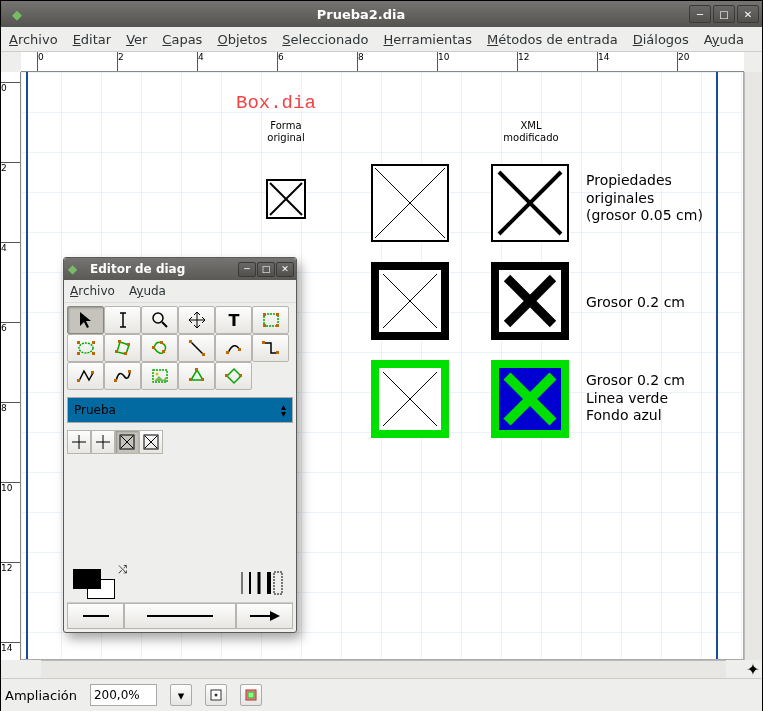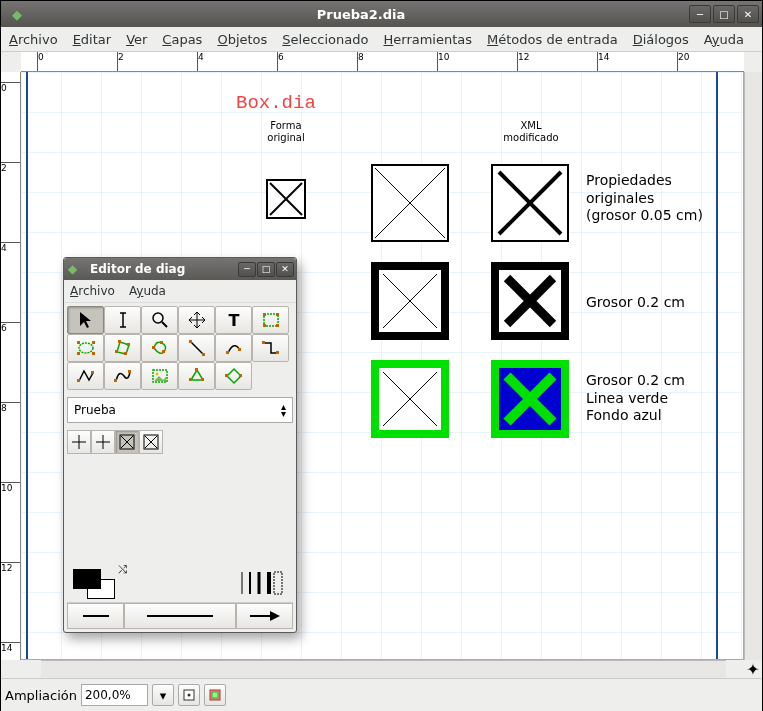--- a/index.html
+++ b/index.html
@@ -24,36 +24,36 @@
 .content{position:absolute;inset:0;}
 .col-head{position:absolute;font-size:19px;color:#ef4444;text-align:left;font-family:Liberation Mono, monospace;}
 .col-sub{position:absolute;font-size:10px;color:#000;text-align:center;line-height:1.2;}
 .row-label{position:absolute;font-size:14px;color:#000;line-height:1.25;}
 .xbox{position:absolute;background:#fff;}
 .xbox svg{display:block;}
 .scroll-v{width:18px;background:#e9e7e3;border-left:1px solid #bbb;position:relative;}
 .scroll-h{height:18px;background:#e9e7e3;border-top:1px solid #bbb;margin-left:20px;margin-right:18px;}
 .bottom-row{display:flex;height:18px;}
 .corner{width:18px;height:18px;background:#eeeeec;display:flex;align-items:center;justify-content:center;}
-.statusbar{height:33px;background:#eeeeec;border-top:1px solid #ccc;display:flex;align-items:center;padding:0 4px;gap:4px;font-size:13px;}
+.statusbar{height:33px;background:#eeeeec;border-top:1px solid #ccc;display:flex;align-items:center;padding:0 4px;gap:13px;font-size:13px;}
 .statusbar input{width:67px;height:22px;border:1px solid #aaa;background:#fff;font-size:12px;padding:0 3px;}
 .sb-btn{width:22px;height:22px;border:1px solid #aaa;background:linear-gradient(to bottom,#fdfdfd,#e5e5e3);display:flex;align-items:center;justify-content:center;cursor:pointer;border-radius:2px;}
 
 .toolbox{position:absolute;left:62px;top:256px;width:234px;height:376px;background:#eeeeec;border:1px solid #5a5a58;box-shadow:4px 6px 12px rgba(0,0,0,.35);border-radius:3px;}
 .tb-title{height:22px;background:linear-gradient(to bottom,#757472,#5a5955);display:flex;align-items:center;color:#fff;font-size:12px;font-weight:bold;border-radius:3px 3px 0 0;}
 .tb-title .ico{width:18px;margin:0 4px;color:#7b6;}
 .tb-title .t{flex:1;}
 .tb-btns{display:flex;gap:1px;padding-right:2px;}
 .tb-btn{width:18px;height:15px;background:linear-gradient(to bottom,#6a6866,#52504d);border:1px solid #3a3937;border-radius:2px;display:flex;align-items:center;justify-content:center;color:#fff;font-size:9px;cursor:pointer;}
 .tb-menu{height:22px;display:flex;align-items:center;padding:0 6px;gap:14px;font-size:12px;color:#2e3436;}
 .tb-tools{padding:3px;display:flex;flex-wrap:wrap;gap:0px;border-top:1px solid #ddd;}
 .tool{width:37px;height:28px;border:1px solid #b8b5af;background:linear-gradient(to bottom,#fdfdfd,#e7e6e2);display:flex;align-items:center;justify-content:center;cursor:pointer;border-radius:2px;}
 .tool.active{background:#c6c3bc;border-color:#8a887f;box-shadow:inset 1px 1px 2px rgba(0,0,0,.25);}
 .tool svg{width:20px;height:20px;}
-.tb-combo{margin:4px 3px;height:26px;border:1px solid #aaa;background:#ffffff;display:flex;align-items:center;padding:0 6px;font-size:12px;justify-content:space-between;cursor:pointer;}
+.tb-combo{margin:4px 3px;height:26px;border:1px solid #aaa;background:#0369a1;display:flex;align-items:center;padding:0 6px;font-size:12px;justify-content:space-between;cursor:pointer;}
 .tb-shapes{padding:3px 3px;display:flex;gap:0px;}
 .shape{width:24px;height:24px;border:1px solid #b8b5af;background:linear-gradient(to bottom,#fdfdfd,#e7e6e2);display:flex;align-items:center;justify-content:center;cursor:pointer;}
 .shape.sel{background:#c6c3bc;box-shadow:inset 1px 1px 2px rgba(0,0,0,.25);}
 .tb-bottom{position:absolute;bottom:3px;left:3px;right:3px;}
 .tb-swrow{display:flex;align-items:flex-end;justify-content:space-between;padding:3px 6px;}
 .swatch{position:relative;width:42px;height:30px;}
 .sw-fg{position:absolute;left:0;top:0;width:28px;height:20px;background:#000;border:1px solid #000;}
 .sw-bg{position:absolute;right:0;bottom:0;width:28px;height:20px;background:#fff;border:1px solid #000;}
 .sw-arrow{position:absolute;right:-12px;top:-6px;font-size:11px;}
 .linepat{width:52px;height:32px;display:flex;align-items:center;justify-content:center;}

